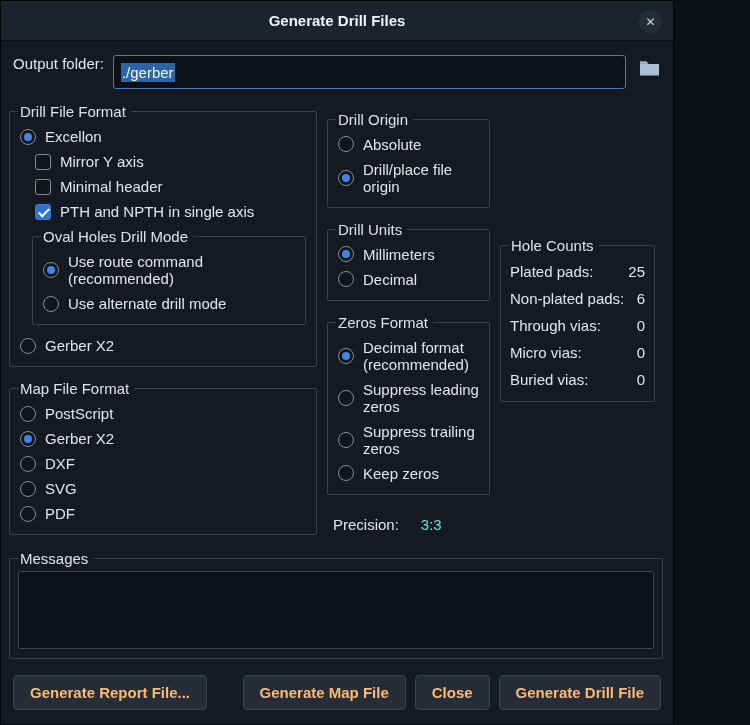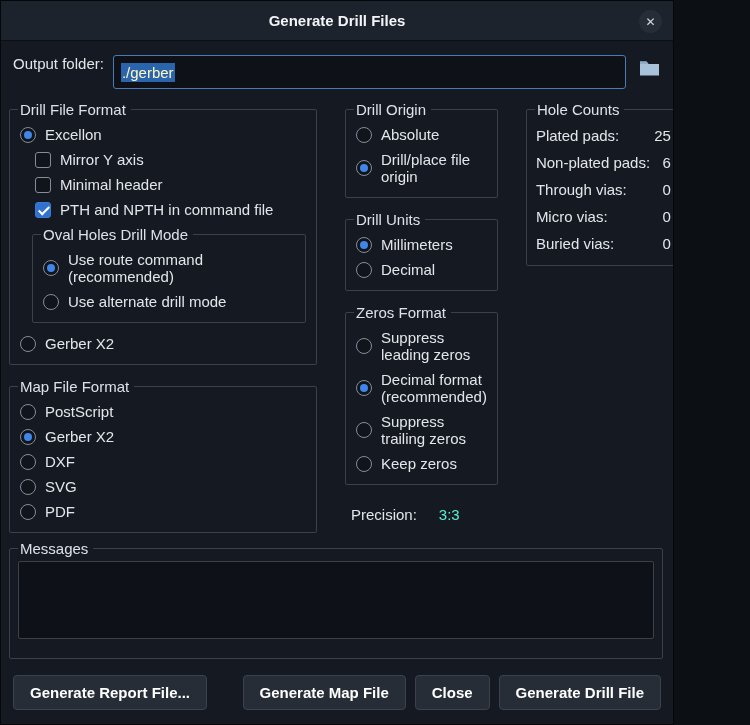--- a/index.html
+++ b/index.html
@@ -48,22 +48,22 @@
   }
   .fake-input .sel { background: #2a64ad; color: #fef9c3; padding: 1px 1px; }
   .folder-btn {
     width: 28px; height: 28px; flex: none;
     background: transparent; border: none;
     display: flex; align-items: center; justify-content: center;
     cursor: pointer;
   }
   
   .columns {
-    flex: 1; display: flex; gap: 28px;
-    padding: 0 18px 0 8px; align-items: flex-start;
+    flex: 1; display: flex; gap: 10px;
+    padding: 0 18px 0 8px; align-items: center;
     min-height: 0;
   }
   .col { display: flex; flex-direction: column; min-height: 0; }
   .col.left  { width: 308px; flex: none; }
   .col.mid   { flex: 1; }
   .col.right { width: 155px; flex: none; }
   fieldset {
     border: 1px solid #3a414b; border-radius: 2px;
     padding: 4px 8px 8px 8px;
     margin-bottom: 13px;
@@ -97,34 +97,34 @@
     width: 4px; height: 9px;
     border: solid #fff; border-width: 0 2px 2px 0;
     transform: rotate(45deg);
   }
   
   .precision-row { display: flex; align-items: center; gap: 22px; padding: 8px 6px; }
   .precision-value { color: #5eead4; }
   
   .hc-row { display: flex; justify-content: space-between; padding: 5px 1px; }
   
-  .messages-fs { flex: none; margin: 0 10px 10px 8px; padding-bottom: 19px; }
+  .messages-fs { flex: none; margin: 0 10px 10px 8px; padding-bottom: 9px; }
   .msg-area {
     height: 78px; background: #0e1218;
     border: 1px solid #3a414b; border-radius: 2px;
   }
   
   .button-row {
     flex: none; display: flex; align-items: center;
     padding: 6px 12px 14px 12px; gap: 9px;
   }
   .spacer { flex: 1; }
   .btn {
     background: #272d37; border: 1px solid #3b424c;
-    border-radius: 4px; color: #ffffff;
+    border-radius: 4px; color: #fdba74;
     font-weight: bold; font-size: 15px;
     font-family: inherit;
     padding: 8px 16px; cursor: pointer; white-space: nowrap;
   }
 </style>
 </head>
 <body>
 
 <div class="window">
 
@@ -160,21 +160,21 @@
         <div class="opt indent">
           <span class="cb"></span>
           <span>Mirror Y axis</span>
         </div>
         <div class="opt indent">
           <span class="cb"></span>
           <span>Minimal header</span>
         </div>
         <div class="opt indent">
           <span class="cb checked"></span>
-          <span>PTH and NPTH in command file</span>
+          <span>PTH and NPTH in single axis</span>
         </div>
         <fieldset class="nested">
           <legend>Oval Holes Drill Mode</legend>
           <div class="opt">
             <span class="rb checked"></span>
             <span>Use route command (recommended)</span>
           </div>
           <div class="opt">
             <span class="rb"></span>
             <span>Use alternate drill mode</span>
@@ -232,26 +232,26 @@
         </div>
         <div class="opt">
           <span class="rb"></span>
           <span>Decimal</span>
         </div>
       </fieldset>
 
       <fieldset>
         <legend>Zeros Format</legend>
         <div class="opt">
+          <span class="rb checked"></span>
+          <span>Decimal format (recommended)</span>
+        </div>
+        <div class="opt">
           <span class="rb"></span>
           <span>Suppress leading zeros</span>
-        </div>
-        <div class="opt">
-          <span class="rb checked"></span>
-          <span>Decimal format (recommended)</span>
         </div>
         <div class="opt">
           <span class="rb"></span>
           <span>Suppress trailing zeros</span>
         </div>
         <div class="opt">
           <span class="rb"></span>
           <span>Keep zeros</span>
         </div>
       </fieldset>

